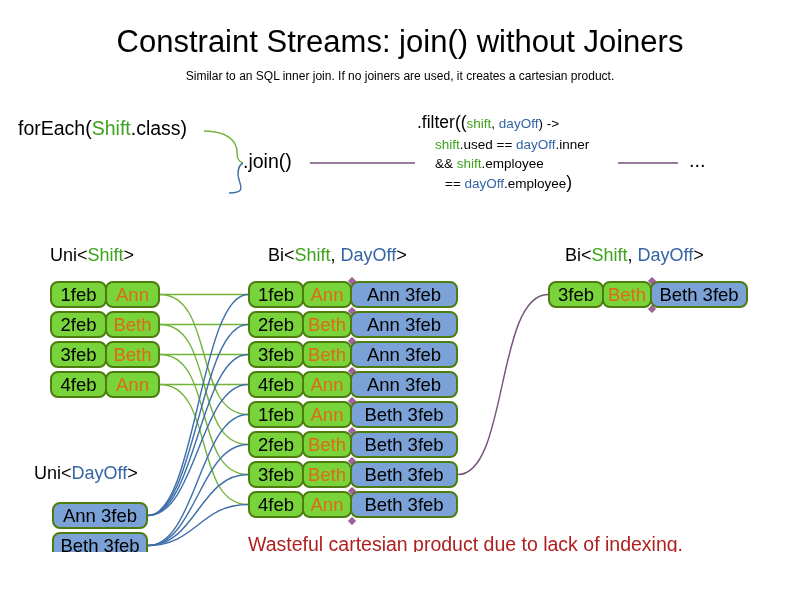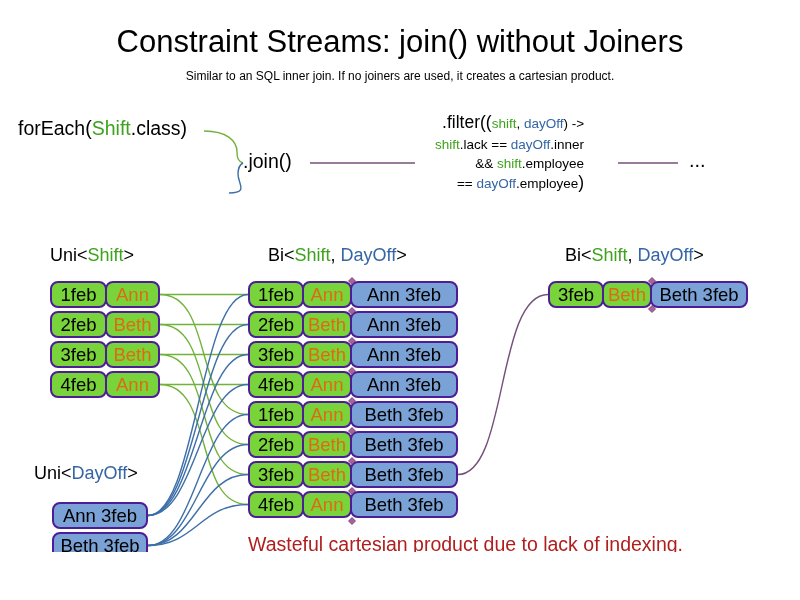--- a/index.html
+++ b/index.html
@@ -10,29 +10,29 @@
     --code-green:#3da21c; --code-blue:#3465a4; --line-green:#72b23a;
     --line-blue:#3e6fa9; --line-purple:#75507b; --note-red:#b01e1e; --diamond:#a8609f;
   }
   .abs{position:absolute;}
   #title{width:800px;text-align:center;top:24px;font-size:31px;letter-spacing:0px;}
   #subtitle{width:800px;text-align:center;top:69px;font-size:12px;}
   .code{font-size:19.5px;white-space:nowrap;}
   .c-green{color:var(--code-green);}
   .c-blue{color:var(--code-blue);}
   .t-orange{color:var(--text-orange);}
-  .filter{font-size:13.5px;line-height:19px;white-space:nowrap;text-align:right;}
+  .filter{font-size:13.5px;line-height:19px;white-space:nowrap;}
   .filter .fline1{line-height:23px;}
   .fb{font-size:17.5px;}
   .ind1{margin-left:18px;}
   .ind2{margin-left:28px;}
   .lbl{font-size:18px;white-space:nowrap;}
   .row{position:absolute;display:flex;}
   .box{
-    box-sizing:border-box;height:27px;border:2px solid #4c1d95;border-radius:8px;
+    box-sizing:border-box;height:27px;border:2px solid #4d7c0f;border-radius:8px;
     display:flex;align-items:center;justify-content:center;
     font-size:18.5px;white-space:nowrap;background:#fff;
   }
   .box.green{background:var(--box-green);}
   .box.blue{background:var(--box-blue);}
   .row .box{margin-right:-2px;}
   .note{font-size:19.5px;line-height:27.5px;color:var(--note-red);white-space:nowrap;}
   svg.overlay{position:absolute;left:0;top:0;pointer-events:none;}
 </style>
 </head>
@@ -45,21 +45,21 @@
 
   <div class="abs code" style="left:18px;top:117px">
     <span>forEach(</span><span class="c-green">Shift</span><span>.class)</span>
   </div>
 
 
   <div class="abs code" style="left:243px;top:150px">.join()</div>
 
   <div class="abs filter" style="left:417px;top:111px">
     <div class="fline1"><span class="fb">.filter((</span><span class="c-green">shift</span><span>, </span><span class="c-blue">dayOff</span><span>) -&gt;</span></div>
-    <div class="ind1"><span class="c-green">shift</span><span>.lack == </span><span class="c-blue">dayOff</span><span>.inner</span></div>
+    <div class="ind1"><span class="c-green">shift</span><span>.used == </span><span class="c-blue">dayOff</span><span>.inner</span></div>
     <div class="ind1"><span>&amp;&amp; </span><span class="c-green">shift</span><span>.employee</span></div>
     <div class="ind2"><span>== </span><span class="c-blue">dayOff</span><span>.employee</span><span class="fb">)</span></div>
   </div>
 
   <div class="abs code" style="left:689px;top:149px;font-size:20px">...</div>
 
   <div class="abs lbl" style="left:50px;top:245px">
     <span>Uni&lt;</span><span class="c-green">Shift</span><span>&gt;</span>
   </div>
   <div class="abs lbl" style="left:268px;top:245px">

